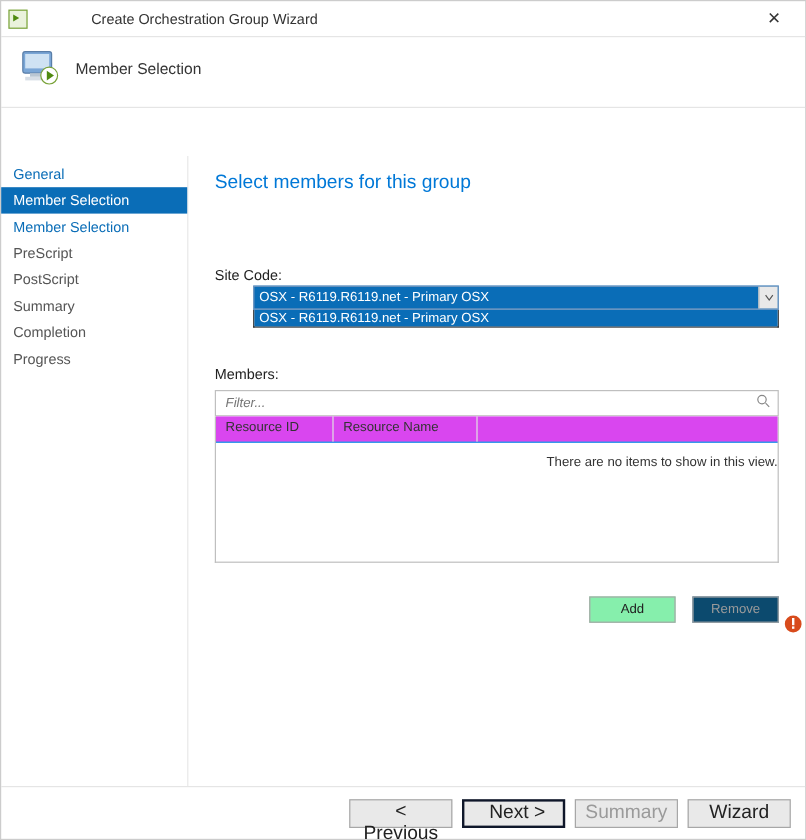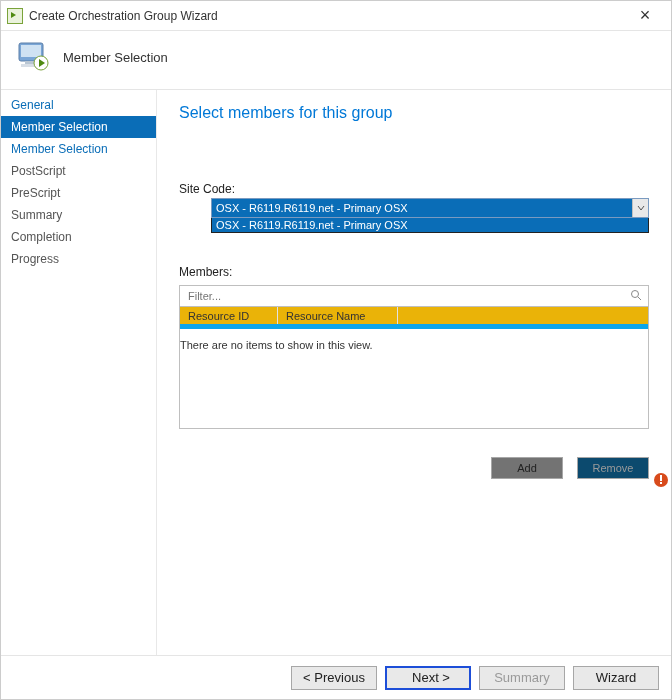--- a/index.html
+++ b/index.html
@@ -1,72 +1,72 @@
 <!DOCTYPE html>
 <html><head>
 <meta charset="utf-8">
 <style>
 * { box-sizing: border-box; font-family: "Segoe UI", Tahoma, sans-serif; }
 html, body { margin: 0; padding: 0; }
 body { width: 672px; height: 700px; background: #fff; overflow: hidden; }
 
 .window { width: 672px; height: 700px; border: 1px solid #ccc; display: flex; flex-direction: column; }
 
-.titlebar { height: 30px; display: flex; align-items: center; border-bottom: 1px solid #e5e5e5; padding: 0 6px; }
+.titlebar { height: 30px; display: flex; align-items: center; border-bottom: 1px solid #e5e5e5; padding: 0 6px; gap: 47px; }
 .titlebar .app-icon { width: 16px; height: 16px; border: 1px solid #7aa33a; background: #eaf2dc; position: relative; margin-right: 6px; }
 .titlebar .app-icon::after { content: ""; position: absolute; left: 3px; top: 3px; width: 0; height: 0; border-left: 5px solid #4f8a10; border-top: 3px solid transparent; border-bottom: 3px solid transparent; }
 .titlebar .title { font-size: 12px; color: #333; flex: 1; }
 .titlebar .close { width: 40px; text-align: center; font-size: 18px; color: #333; cursor: pointer; }
 
 .header { display: flex; align-items: center; padding: 8px 12px 14px 14px; border-bottom: 1px solid #e5e5e5; }
 .header .monitor { width: 36px; height: 36px; margin-right: 12px; }
 .monitor svg { width: 36px; height: 36px; }
 .header .heading { font-size: 13px; color: #333; }
 
-.body { flex: 1; display: flex; min-height: 0; }
+.body { flex: 1; display: flex; min-height: 0; margin-top: 40px; }
 
 .sidebar { width: 156px; border-right: 1px solid #e8e8e8; padding-top: 4px; }
 .side-item { font-size: 12px; color: #0a6db7; padding: 4px 10px; cursor: pointer; }
 .side-item.selected { background: #0a6db7; color: #fff; }
 .side-item.visited { color: #0a6db7; }
 
 .main { flex: 1; padding: 12px 22px 10px 22px; position: relative; }
 .page-title { color: #0078d7; font-size: 16px; margin: 2px 0 60px 0; }
 
 .label { font-size: 12px; color: #222; margin-bottom: 2px; }
 .combo { position: relative; width: 100%; padding-left: 32px; }
 .combo-display { height: 20px; border: 1px solid #7a9ac0; background: #0a6db7; color: #fff; font-size: 11px; padding: 2px 18px 2px 4px; line-height: 15px; position: relative; }
 .combo-btn { position: absolute; right: 1px; top: 1px; width: 16px; height: 18px; background: #e9e9e9; border-left: 1px solid #bfbfbf; display: flex; align-items: center; justify-content: center; cursor: pointer; }
 .combo-btn svg { width: 8px; height: 8px; }
 .dropdown { border: 1px solid #222; border-top: none; background: #fff; }
 .opt { font-size: 11px; padding: 1px 4px; }
 .opt.sel { background: #0a6db7; color: #fff; }
 
 .members-label { margin-top: 32px; }
 .filter-row { margin-top: 6px; border: 1px solid #bfbfbf; height: 22px; display: flex; align-items: center; padding: 0 6px; background: #fff; }
-.filter-row input { border: none; outline: none; flex: 1; font-size: 11px; color: #777; background: transparent; }
+.filter-row input { border: none; outline: none; flex: 1; font-size: 11px; font-style: italic; color: #777; background: transparent; }
 .filter-row .search-icon { color: #777; }
 
 .grid { border: 1px solid #bfbfbf; border-top: none; height: 122px; background: #fff; position: relative; }
-.grid-head { display: flex; height: 22px; border-bottom: 5px solid #0ea5e9; background: #eab308; font-size: 11px; color: #333; }
+.grid-head { display: flex; height: 22px; border-bottom: 1px solid #0ea5e9; background: #d946ef; font-size: 11px; color: #333; }
 .gh { padding: 3px 8px; border-right: 1px solid #e2e2e2; }
 .gh.c1 { width: 98px; }
 .gh.c2 { width: 120px; }
-.grid-empty { text-align: left; font-size: 11px; color: #333; padding-top: 10px; }
+.grid-empty { text-align: right; font-size: 11px; color: #333; padding-top: 10px; }
 
 .warn-icon { position: absolute; right: 2px; top: 382px; width: 16px; height: 16px; }
 .warn-icon svg { width: 16px; height: 16px; }
 
 .btn-row { display: flex; justify-content: flex-end; gap: 14px; margin-top: 28px; }
-.btn { width: 72px; height: 22px; font-size: 11px; border: 1px solid #a7a7a7; background: #737373; color: #222; cursor: pointer; }
+.btn { width: 72px; height: 22px; font-size: 11px; border: 1px solid #a7a7a7; background: #86efac; color: #222; cursor: pointer; }
 .btn:disabled { color: #9a9a9a; background: #0c4a6e; cursor: default; }
 
 .footer { border-top: 1px solid #e5e5e5; height: 44px; display: flex; align-items: center; justify-content: flex-end; padding: 0 12px; gap: 8px; }
-.fbtn { width: 86px; height: 24px; font-size: 13px; border: 1px solid #a7a7a7; background: #e9e9e9; color: #222; cursor: pointer; text-align: center; }
-.fbtn.primary { border: 2px solid #1d4ed8; padding-left: 12px; }
+.fbtn { width: 86px; height: 24px; font-size: 16px; border: 1px solid #a7a7a7; background: #e9e9e9; color: #222; cursor: pointer; text-align: center; }
+.fbtn.primary { border: 2px solid #0f172a; padding-left: 12px; }
 .fbtn:disabled { color: #9a9a9a; cursor: default; }
 </style>
 </head>
 <body>
 
 <div class="window">
 
   <div class="titlebar">
     <div class="app-icon"></div>
     <div class="title">Create Orchestration Group Wizard</div>
@@ -85,22 +85,22 @@
       </svg>
     </div>
     <div class="heading">Member Selection</div>
   </div>
 
   <div class="body">
     <div class="sidebar">
       <div class="side-item visited">General</div>
       <div class="side-item selected">Member Selection</div>
       <div class="side-item visited">Member Selection</div>
+      <div class="side-item" style="color:#555">PreScript</div>
       <div class="side-item" style="color:#555">PostScript</div>
-      <div class="side-item" style="color:#555">PreScript</div>
       <div class="side-item" style="color:#555">Summary</div>
       <div class="side-item" style="color:#555">Completion</div>
       <div class="side-item" style="color:#555">Progress</div>
     </div>
 
     <div class="main">
       <div class="page-title">Select members for this group</div>
 
       <div class="label">Site Code:</div>
       <div class="combo">

